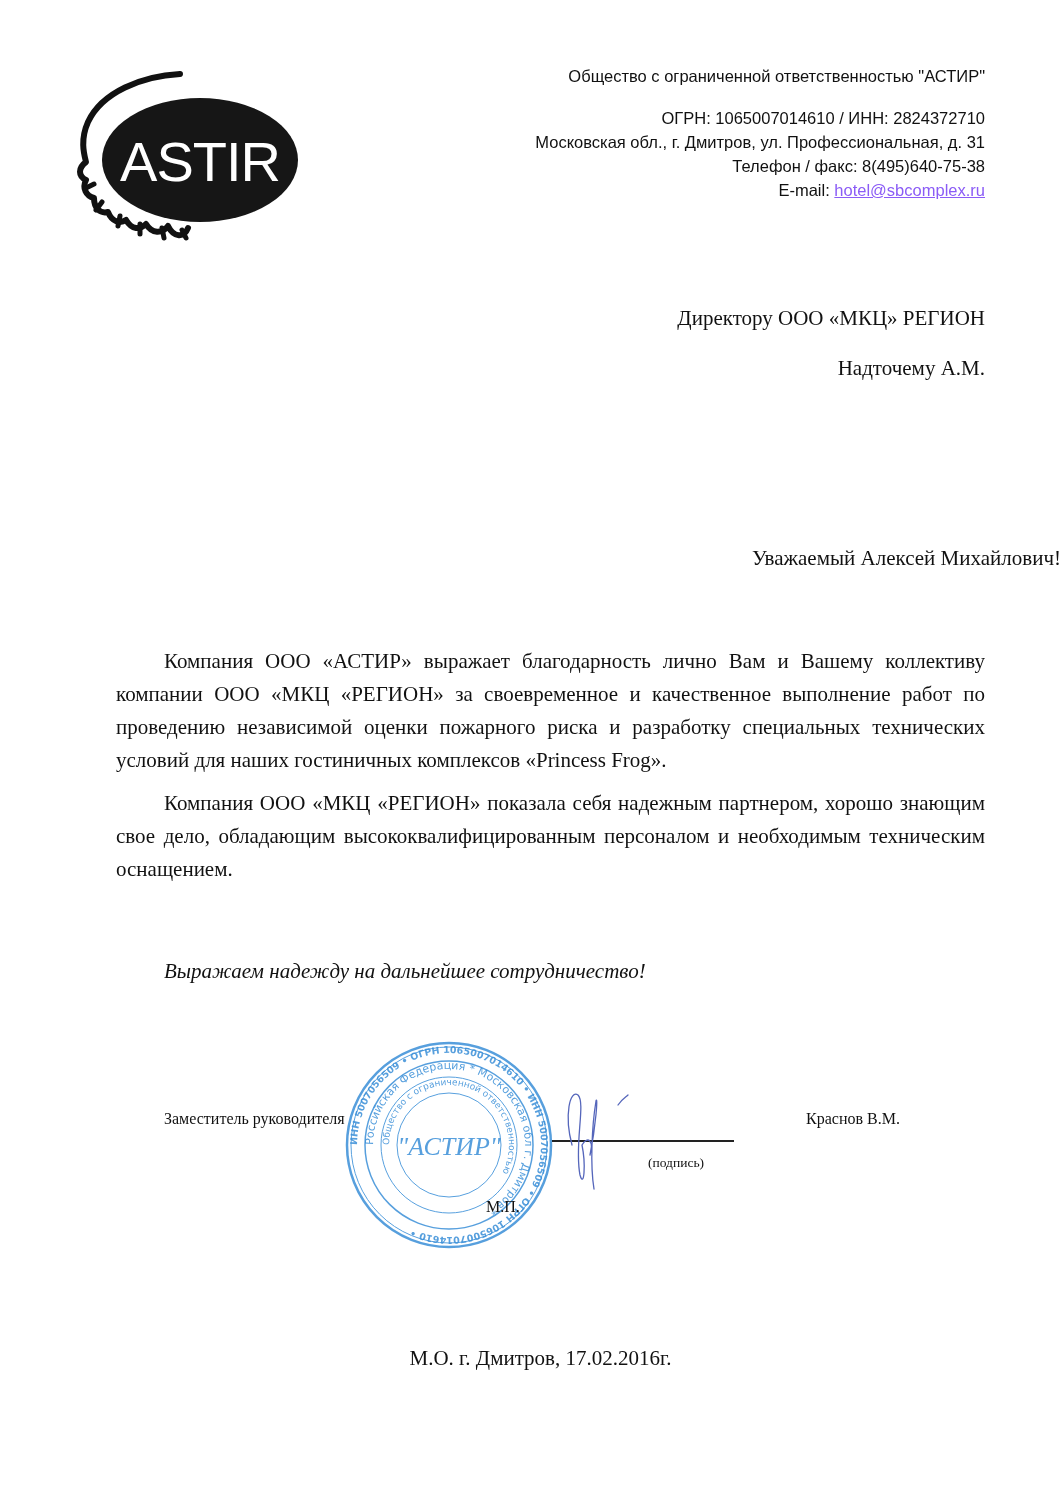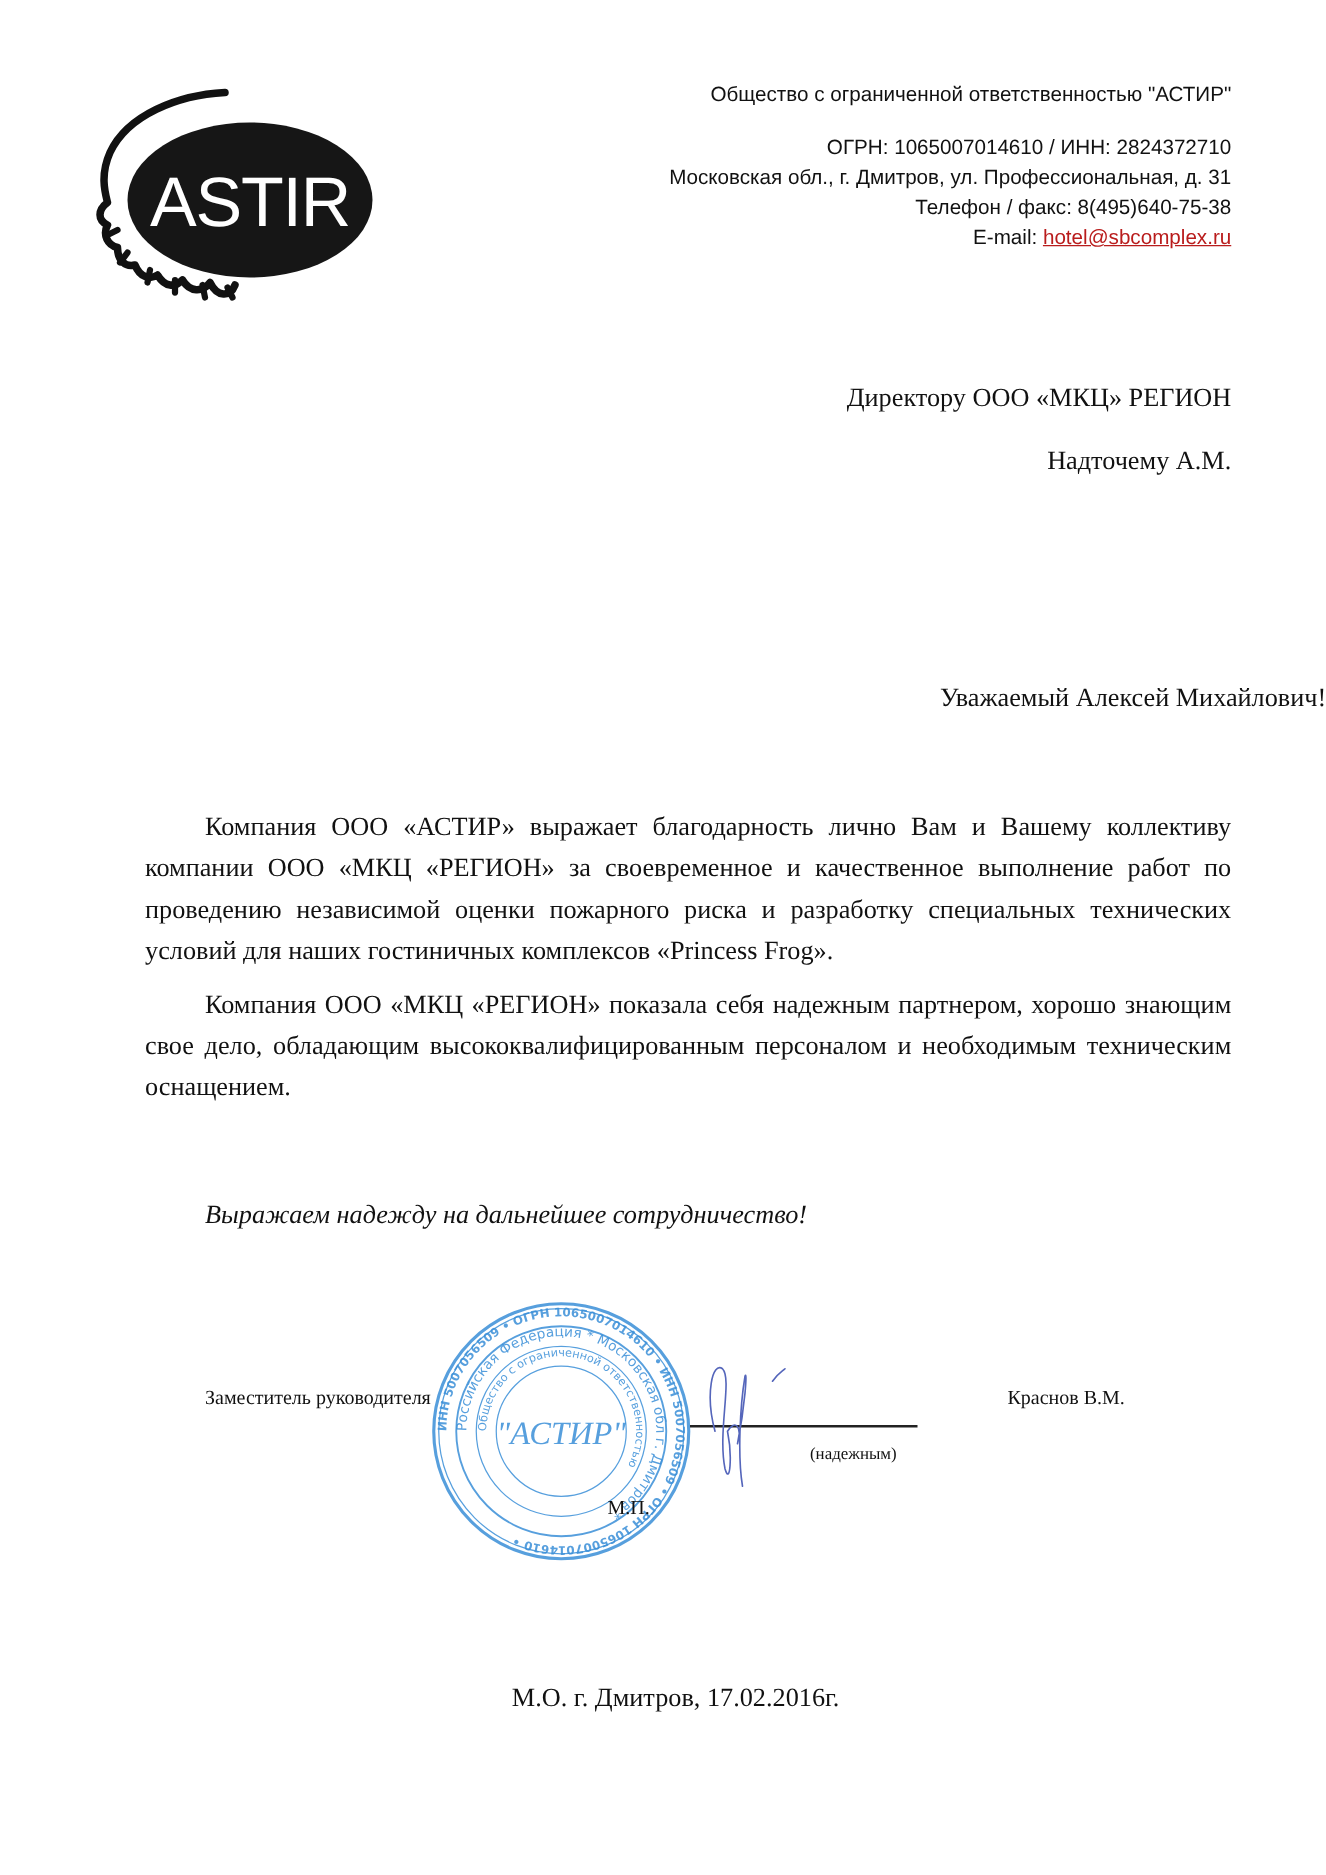--- a/index.html
+++ b/index.html
@@ -6,21 +6,21 @@
   body { width: 1061px; height: 1500px; position: relative; overflow: hidden; color: #111; }
   .abs { position: absolute; }
   .sans { font-family: "Liberation Sans", "DejaVu Sans", sans-serif; }
   .serif { font-family: "Liberation Serif", "DejaVu Serif", serif; }
 
   
   #logo { left: 72px; top: 62px; width: 230px; height: 190px; }
 
   
   .hdr { right: 76px; text-align: right; font-size: 16.5px; line-height: 24px; white-space: nowrap; }
-  .hdr a { color: #b91c1c; text-decoration: underline; }
+  .hdr a { color: #8b5cf6; text-decoration: underline; }
 
   
   .addr { right: 76px; font-size: 21px; white-space: nowrap; }
 
   
   .salut { left: 0; width: 1061px; text-align: right; padding-left: 328px; box-sizing: border-box; font-size: 21px; top: 546px; }
   .para { left: 116px; width: 869px; font-size: 21px; line-height: 33px; text-align: justify; text-indent: 48px; }
 
   .sigrow { font-size: 16px; white-space: nowrap; }
   .sigline { left: 552px; top: 1140px; width: 182px; height: 1.5px; background: #222; }
@@ -74,17 +74,17 @@
     <text font-size="9"><textPath href="#ringInner">Общество с ограниченной ответственностью</textPath></text>
     <text x="105" y="115" text-anchor="middle" font-size="26" font-style="italic" font-family="Liberation Serif, serif">"АСТИР"</text>
   </g>
 </svg>
 
 <div class="abs sigrow serif" style="left:164px; top:1110px;">Заместитель руководителя</div>
 <div class="abs sigline"></div>
 <svg id="signature" class="abs" viewBox="0 0 80 110">
   <path d="M 12 60 C 4 30 10 4 18 10 C 26 18 14 60 20 90 C 24 104 26 80 22 60 C 28 50 34 56 30 70 M 30 70 C 36 40 38 10 36 16 C 32 40 30 80 34 104 M 58 20 C 62 14 66 12 68 10" fill="none" stroke="#5566bb" stroke-width="1.3" stroke-linecap="round"></path>
 </svg>
-<div class="abs podpis serif">(надежным)</div>
+<div class="abs podpis serif">(подпись)</div>
 <div class="abs sigrow serif" style="left:806px; top:1110px;">Краснов В.М.</div>
 <div class="abs sigrow serif" style="left:486px; top:1198px;">М.П.</div>
 
 <div class="abs date serif">М.О. г. Дмитров, 17.02.2016г.</div>
 
 </body></html>

